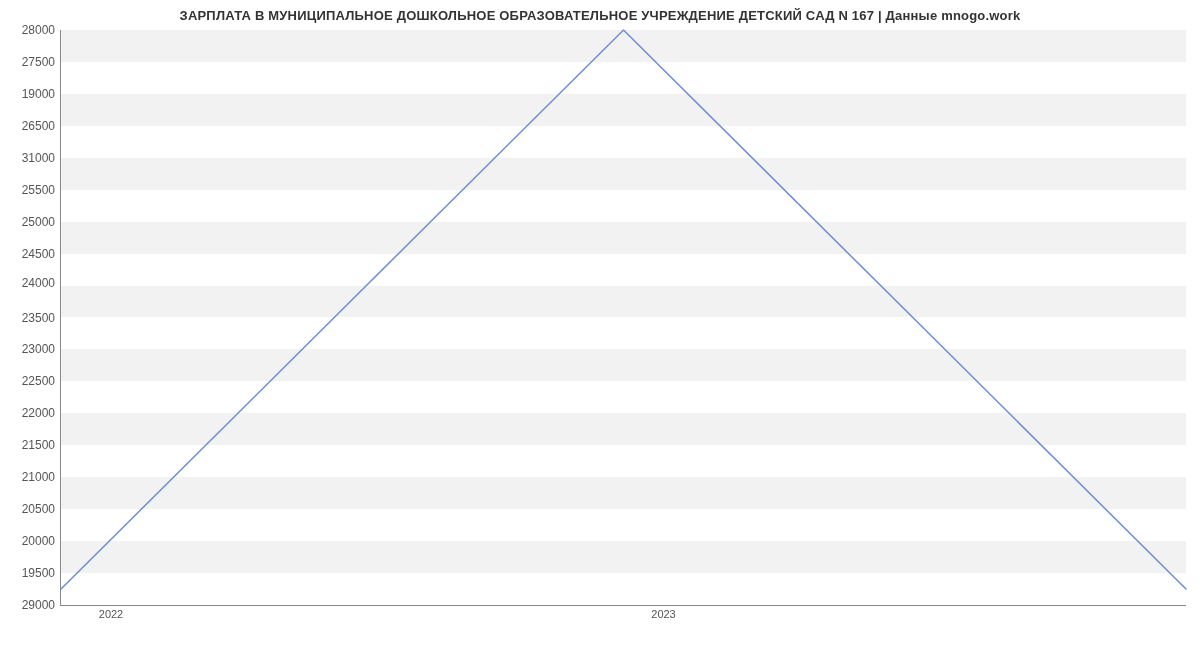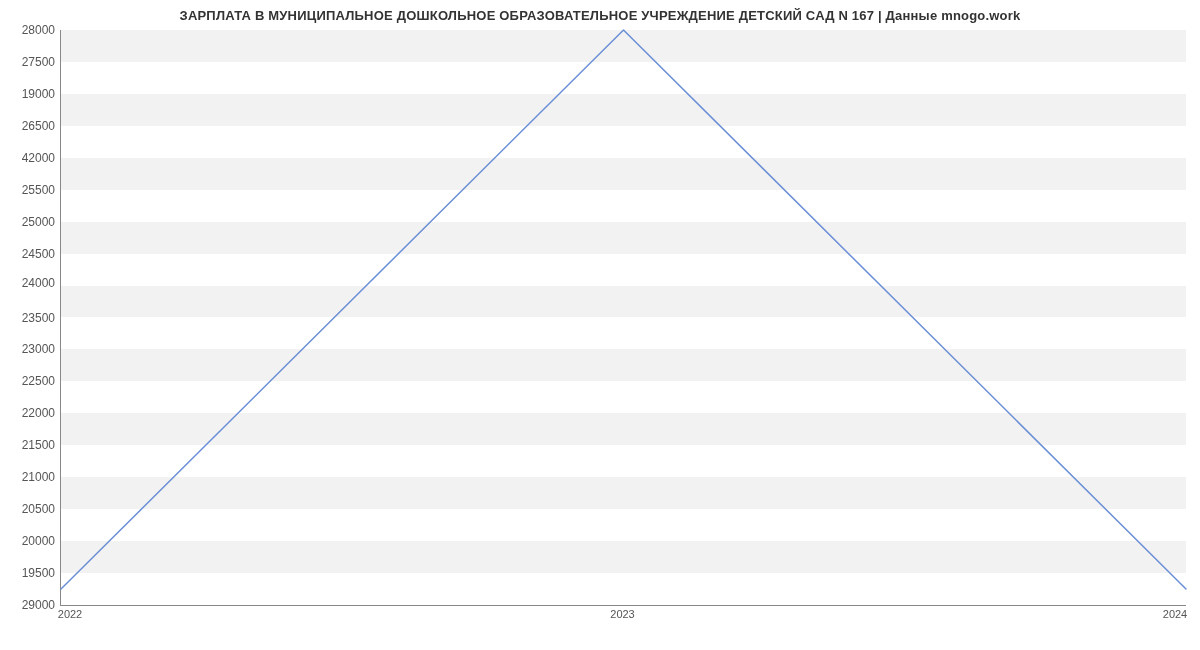--- a/index.html
+++ b/index.html
@@ -51,20 +51,21 @@
     color: #555;
     transform: translateY(-50%);
   }
   .x-tick-label {
     position: absolute;
     top: 608px;
     font-size: 11px;
     color: #555;
     transform: translateX(-50%);
     text-align: center;
+    margin-left: 41px;
   }
   svg.line-svg {
     position: absolute;
     left: 0;
     top: 0;
     width: 100%;
     height: 100%;
     overflow: visible;
   }
 </style>
@@ -81,21 +82,21 @@
   <div class="y-tick-label" style="top:477.22px">21000</div>
   <div class="y-tick-label" style="top:445.28px">21500</div>
   <div class="y-tick-label" style="top:413.33px">22000</div>
   <div class="y-tick-label" style="top:381.39px">22500</div>
   <div class="y-tick-label" style="top:349.44px">23000</div>
   <div class="y-tick-label" style="top:317.50px">23500</div>
   <div class="y-tick-label" style="top:283px">24000</div>
   <div class="y-tick-label" style="top:253.61px">24500</div>
   <div class="y-tick-label" style="top:221.67px">25000</div>
   <div class="y-tick-label" style="top:189.72px">25500</div>
-  <div class="y-tick-label" style="top:157.78px">42000</div>
+  <div class="y-tick-label" style="top:157.78px">31000</div>
   <div class="y-tick-label" style="top:125.83px">26500</div>
   <div class="y-tick-label" style="top:93.89px">19000</div>
   <div class="y-tick-label" style="top:61.94px">27500</div>
   <div class="y-tick-label" style="top:30px">28000</div>
 
   <div class="x-tick-label" style="left:70px">2022</div>
   <div class="x-tick-label" style="left:622.5px">2023</div>
   <div class="x-tick-label" style="left:1175px">2024</div>
 
   <div class="plot-area">

